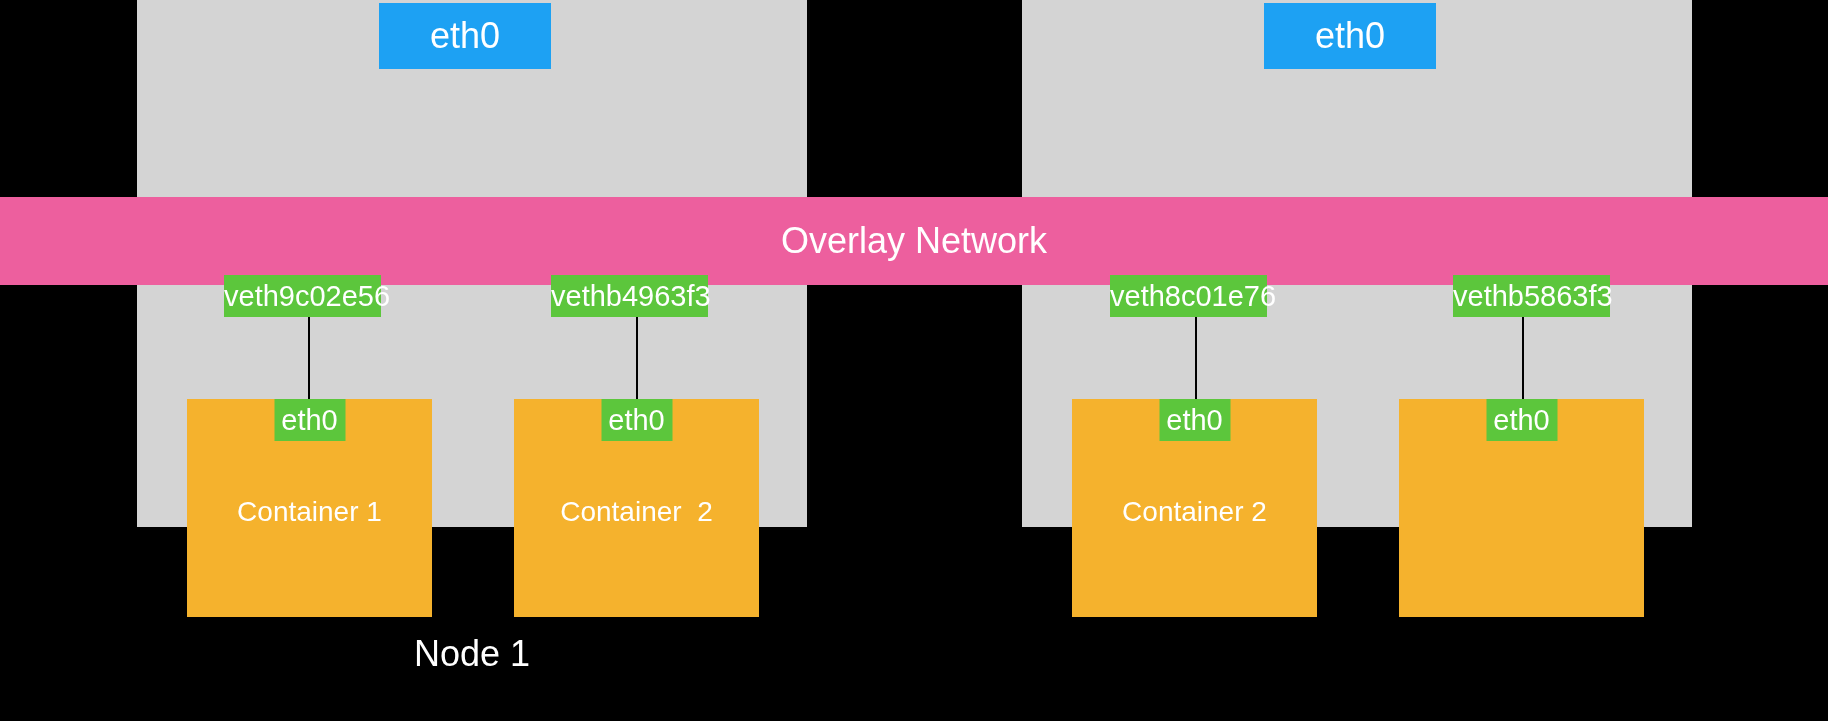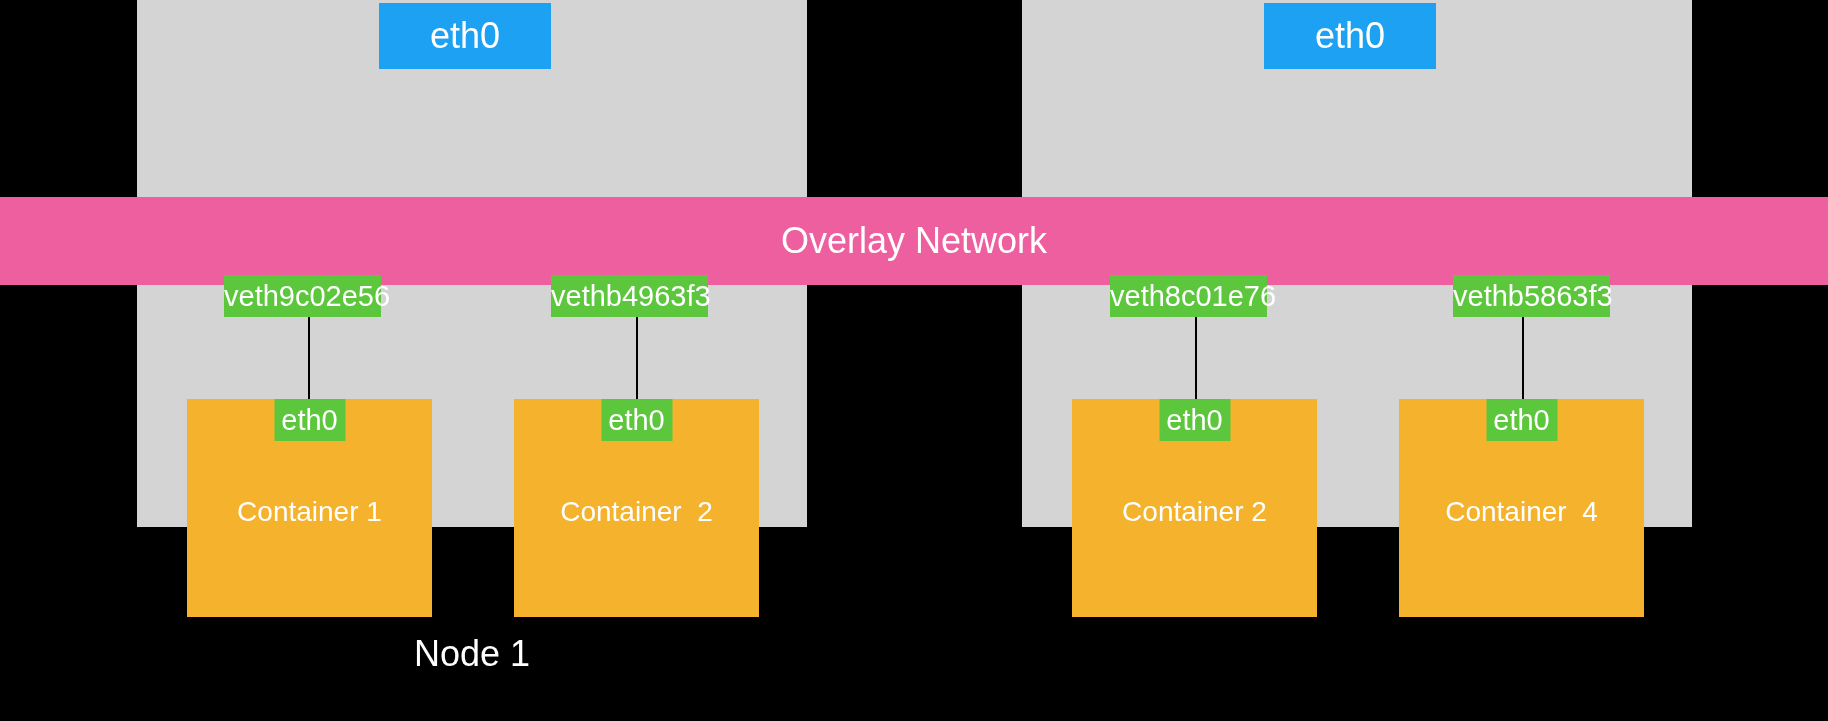--- a/index.html
+++ b/index.html
@@ -130,21 +130,20 @@
   </div>
 
   <div class="node node-2">
     <div class="host-eth">eth0</div>
     <div class="container-box c-left">
       <div class="ceth">eth0</div>
       <div class="cname">Container 2</div>
     </div>
     <div class="container-box c-right">
       <div class="ceth">eth0</div>
-      <div class="cname">Container  4</div>
     </div>
   </div>
 
   <div class="link link-1"></div>
   <div class="link link-2"></div>
   <div class="link link-3"></div>
   <div class="link link-4"></div>
 
   <div class="overlay-band">
     <span class="overlay-label">Overlay Network</span>

